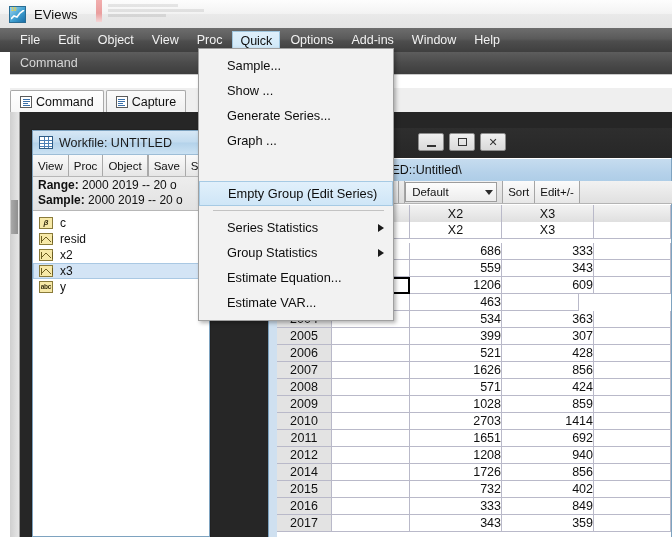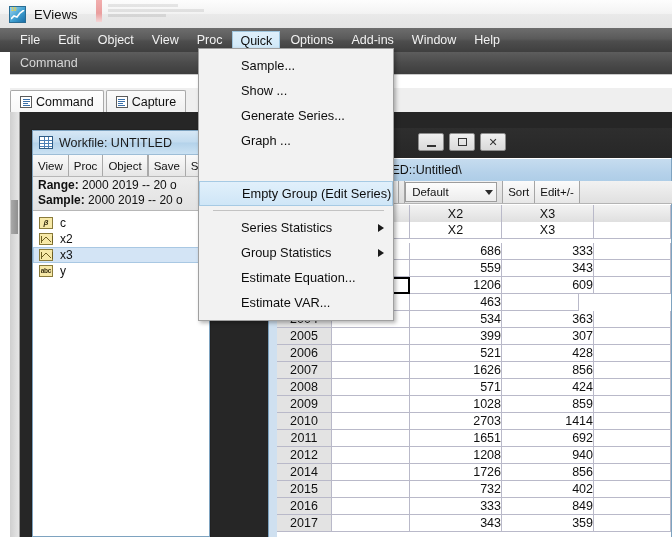--- a/index.html
+++ b/index.html
@@ -263,21 +263,21 @@
 
   
   .popup{
     position:absolute;left:198px;top:48px;width:196px;
     background:#f2f2f2;border:1px solid #a0a0a0;
     box-shadow:2px 2px 4px rgba(0,0,0,.30);
     padding:4px 0 5px 0;box-sizing:border-box;z-index:50;
   }
   .pi{
     height:25px;display:flex;align-items:center;
-    padding-left:42px;font-size:12.8px;color:#0d0d0d;
+    padding-left:28px;font-size:12.8px;color:#0d0d0d;
     position:relative;box-sizing:border-box;white-space:nowrap;
   }
   .pi.hl{
     background:linear-gradient(180deg,#e1f0fb 0%,#cfe6f7 100%);
     border:1px solid #a6cae4;
     margin-top:28px;
   }
   .pi .arrow{
     position:absolute;right:9px;top:9px;
     width:0;height:0;border-top:4.5px solid transparent;border-bottom:4.5px solid transparent;
@@ -554,20 +554,24 @@
       </div>
     </div>
 
     <div class="wf-list" id="wf-list">
         <div class="wf-row">
           <span class="obj-ico">β</span>
           <span>c</span>
         </div>
         <div class="wf-row">
           <span class="obj-ico series"></span>
+          <span>resid</span>
+        </div>
+        <div class="wf-row">
+          <span class="obj-ico series"></span>
           <span>x2</span>
         </div>
         <div class="wf-row sel">
           <span class="obj-ico series"></span>
           <span>x3</span>
         </div>
         <div class="wf-row">
           <span class="obj-ico abc">abc</span>
           <span>y</span>
         </div>

